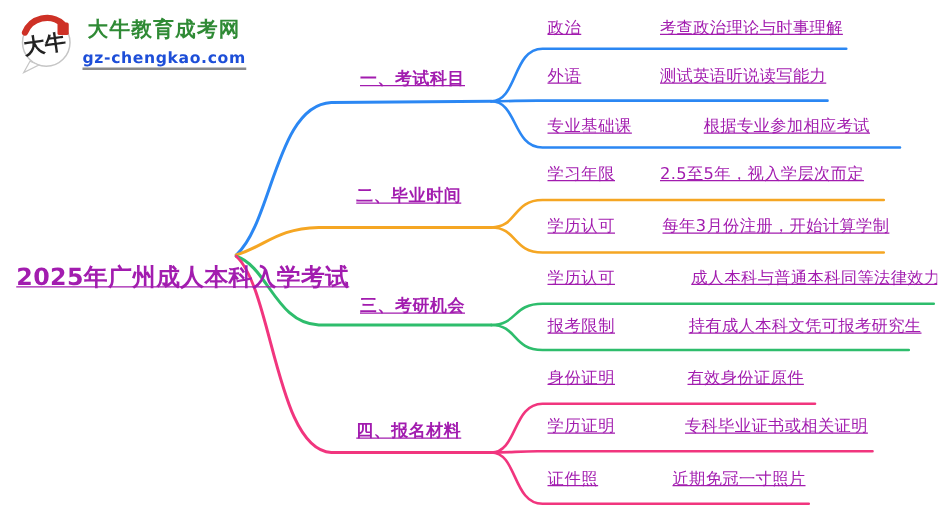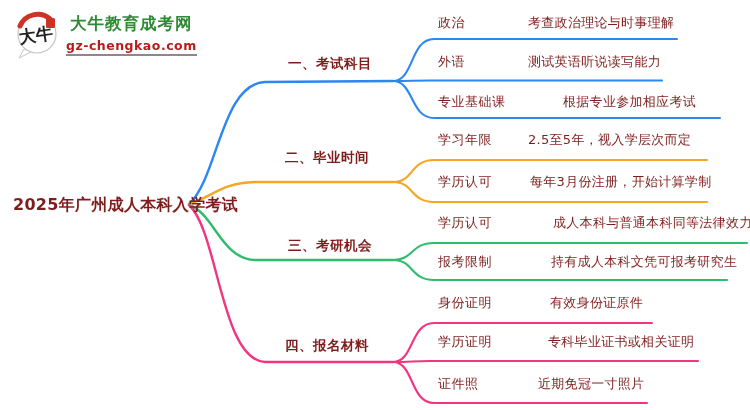--- a/index.html
+++ b/index.html
@@ -16,28 +16,30 @@
     overflow: hidden;
   }
   .lines {
     position: absolute;
     left: 0; top: 0;
     width: 750px;
     height: 410px;
   }
   .txt {
     position: absolute;
-    color: #7f1d1d;
+    color: #a21caf;
     white-space: nowrap;
     line-height: 1.2;
+    text-decoration: underline;
   }
   .root-title {
-    font-size: 16px;
+    font-size: 19px;
     font-weight: 600;
     letter-spacing: 0.3px;
+    margin-top: 16px;
   }
   .branch-label {
     font-size: 13.5px;
     font-weight: 600;
     letter-spacing: 0.5px;
   }
   .node-label {
     font-size: 13px;
     font-weight: 500;
     letter-spacing: 0.5px;
@@ -59,21 +61,21 @@
   .logo-textcol { margin-left: 4px; padding-top: 3px; text-align: center; }
   .site-name {
     font-size: 16.5px;
     font-weight: 700;
     color: #2f8a35;
     letter-spacing: 1px;
   }
   .site-url {
     font-size: 12.5px;
     font-weight: 700;
-    color: #b91c1c;
+    color: #1d4ed8;
     letter-spacing: 0.5px;
     border-bottom: 2px solid #8a8a8a;
     display: inline-block;
     padding-bottom: 1px;
     margin-top: 1px;
   }
 </style>
 </head>
 <body>
 

